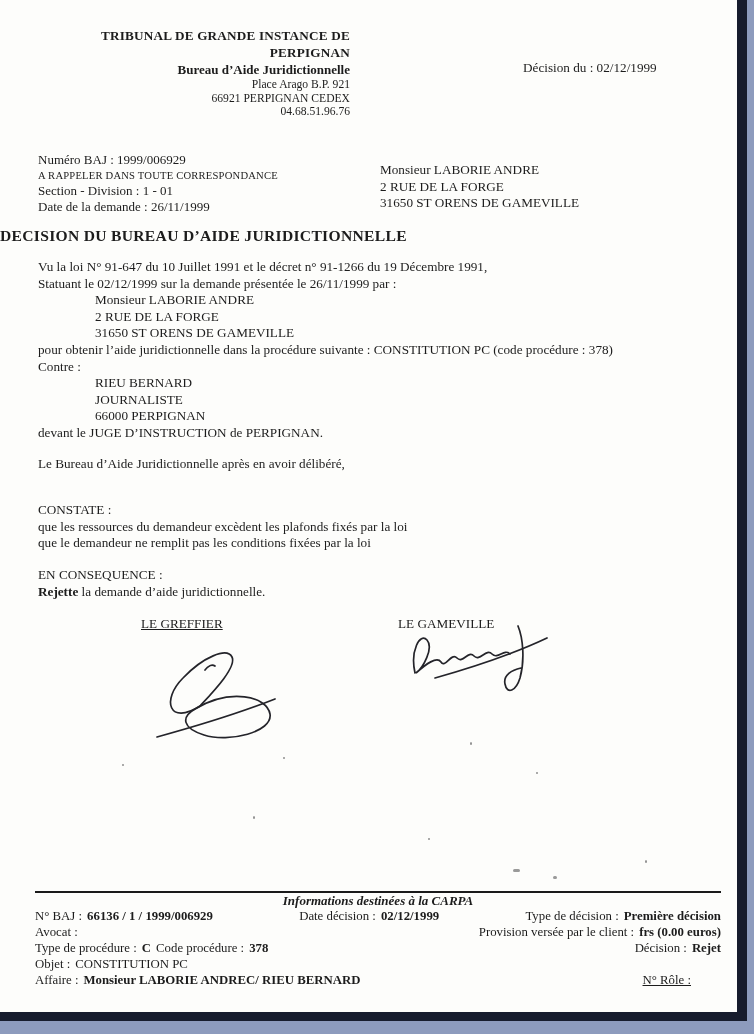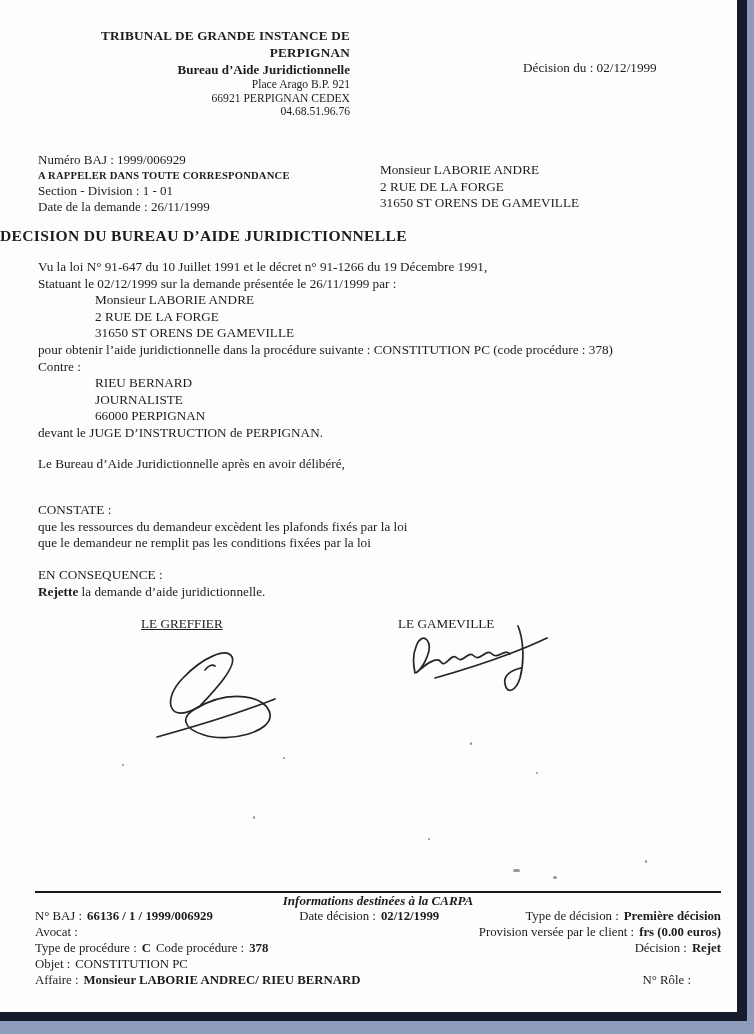--- a/index.html
+++ b/index.html
@@ -18,21 +18,21 @@
   .abs{position:absolute;}
   .b{font-weight:bold;}
   
   .court-block{top:28px;left:30px;width:320px;text-align:right;}
   .court-line{font-weight:bold;font-size:13.2px;line-height:16.5px;letter-spacing:.2px;}
   .bureau-line{font-weight:bold;font-size:13px;line-height:17px;}
   .addr-line{font-size:11.6px;line-height:13.5px;}
   .decision-date{top:22px;left:523px;font-size:13.2px;margin-top:38px;}
   
   .ref-block{top:152px;left:38px;font-size:13px;line-height:16px;}
-  .ref-rappel{font-weight:bold;font-size:10.6px;letter-spacing:.2px;line-height:15px;}
+  .ref-rappel{font-weight:normal;font-size:10.6px;letter-spacing:.2px;line-height:15px;}
   .addressee{top:162px;left:380px;font-size:13.2px;line-height:16.5px;}
   
   .doc-title{top:227px;left:0;width:737px;
     font-weight:bold;font-size:15.6px;letter-spacing:.3px;}
   
   .body-block{top:259px;left:38px;width:684px;font-size:13.2px;line-height:16.6px;}
   .indent{padding-left:57px;}
   .gap-sm{margin-top:14px;}
   .gap-md{margin-top:30px;}
   .gap-lg{margin-top:15px;}
@@ -44,21 +44,21 @@
   .sig-svg path{fill:none;stroke:#24242a;stroke-width:1.7;stroke-linecap:round;}
   
   .carpa{top:891px;left:35px;width:686px;font-size:12.8px;line-height:16px;}
   .carpa-rule{border:0;border-top:2px solid #1a1a1a;margin:0 0 0 0;}
   .carpa-title{text-align:center;font-style:italic;font-weight:bold;font-size:13px;line-height:15px;}
   .carpa-row{display:flex;justify-content:space-between;}
   .lbl{margin-right:5px;}
   .seg{white-space:nowrap;}
   .seg span{display:inline;}
   .gap10{display:inline-block;width:12px;}
-  .role{margin-right:30px;}
+  .role{margin-right:30px;text-decoration:underline;}
   
   .speck{position:absolute;background:#8f8f8f;border-radius:50%;}
   .smudge{position:absolute;background:#6f6f6f;border-radius:2px;opacity:.7;}
 </style>
 </head>
 <body>
 
 <div class="page">
 
   <div class="abs court-block">

